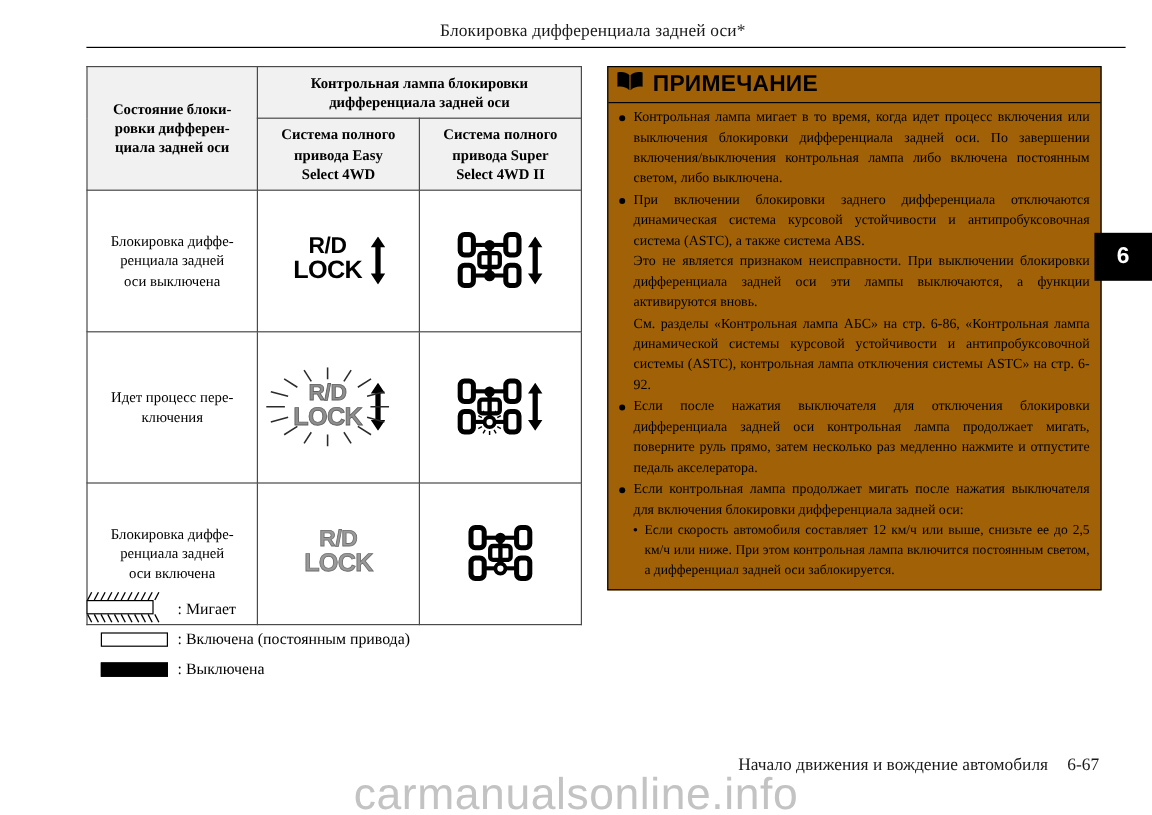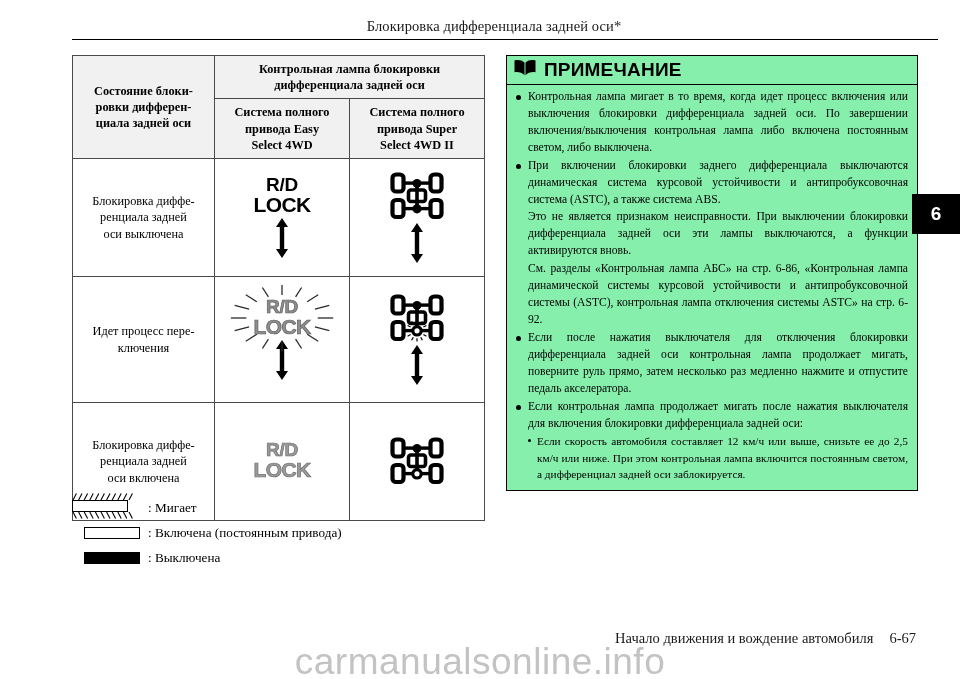--- a/index.html
+++ b/index.html
@@ -68,21 +68,20 @@
     line-height: 1.45;
   }
   td.icon-cell {
     padding: 6px 0 8px 0;
     height: 118px;
   }
   td.icon-cell.tall { height: 126px; }
 
   .cell-stack {
     display: flex;
-    flex-direction: column;
     align-items: center;
     justify-content: center;
     gap: 2px;
     height: 100%;
   }
 
   
   .rdlock {
     font-family: "Liberation Sans", sans-serif;
     font-weight: bold;
@@ -143,21 +142,21 @@
   }
   .sw-box.filled { background: #000; }
   .sw-blink { position: relative; display: inline-block; }
 
   
   #note-box {
     position: absolute;
     left: 506px; top: 55px;
     width: 412px;
     border: 1.6px solid #000;
-    background: #86efac;
+    background: #a16207;
   }
   #note-head {
     display: flex;
     align-items: center;
     gap: 7px;
     padding: 3px 8px 3px 6px;
     border-bottom: 1.6px solid #000;
   }
   #note-head .note-title {
     font-family: "Liberation Sans", sans-serif;
@@ -478,21 +477,21 @@
       </svg>
     </span>
     <span class="note-title">ПРИМЕЧАНИЕ</span>
   </div>
   <div id="note-body">
     <ul class="note-list" id="note-list">
         <li>
           <p>Контрольная лампа мигает в то время, когда идет процесс включения или выключения блокировки дифференциала задней оси. По завершении включения/выключения контрольная лампа либо включена постоянным светом, либо выключена.</p>
         </li>
         <li>
-          <p>При включении блокировки заднего дифференциала выключаются динамическая система курсовой устойчивости и антипробуксовочная система (ASTC), а также система ABS.</p>
+          <p>При включении блокировки заднего дифференциала отключаются динамическая система курсовой устойчивости и антипробуксовочная система (ASTC), а также система ABS.</p>
           <p>Это не является признаком неисправности. При выключении блокировки дифференциала задней оси эти лампы выключаются, а функции активируются вновь.</p>
           <p>См. разделы «Контрольная лампа АБС» на стр. 6-86, «Контрольная лампа динамической системы курсовой устойчивости и антипробуксовочной системы (ASTC), контрольная лампа отключения системы ASTC» на стр. 6-92.</p>
         </li>
         <li>
           <p>Если после нажатия выключателя для отключения блокировки дифференциала задней оси контрольная лампа продолжает мигать, поверните руль прямо, затем несколько раз медленно нажмите и отпустите педаль акселератора.</p>
         </li>
         <li>
           <p>Если контрольная лампа продолжает мигать после нажатия выключателя для включения блокировки дифференциала задней оси:</p>
           <ul class="sub-list">
             <li>Если скорость автомобиля составляет 12 км/ч или выше, снизьте ее до 2,5 км/ч или ниже. При этом контрольная лампа включится постоянным светом, а дифференциал задней оси заблокируется.</li>

